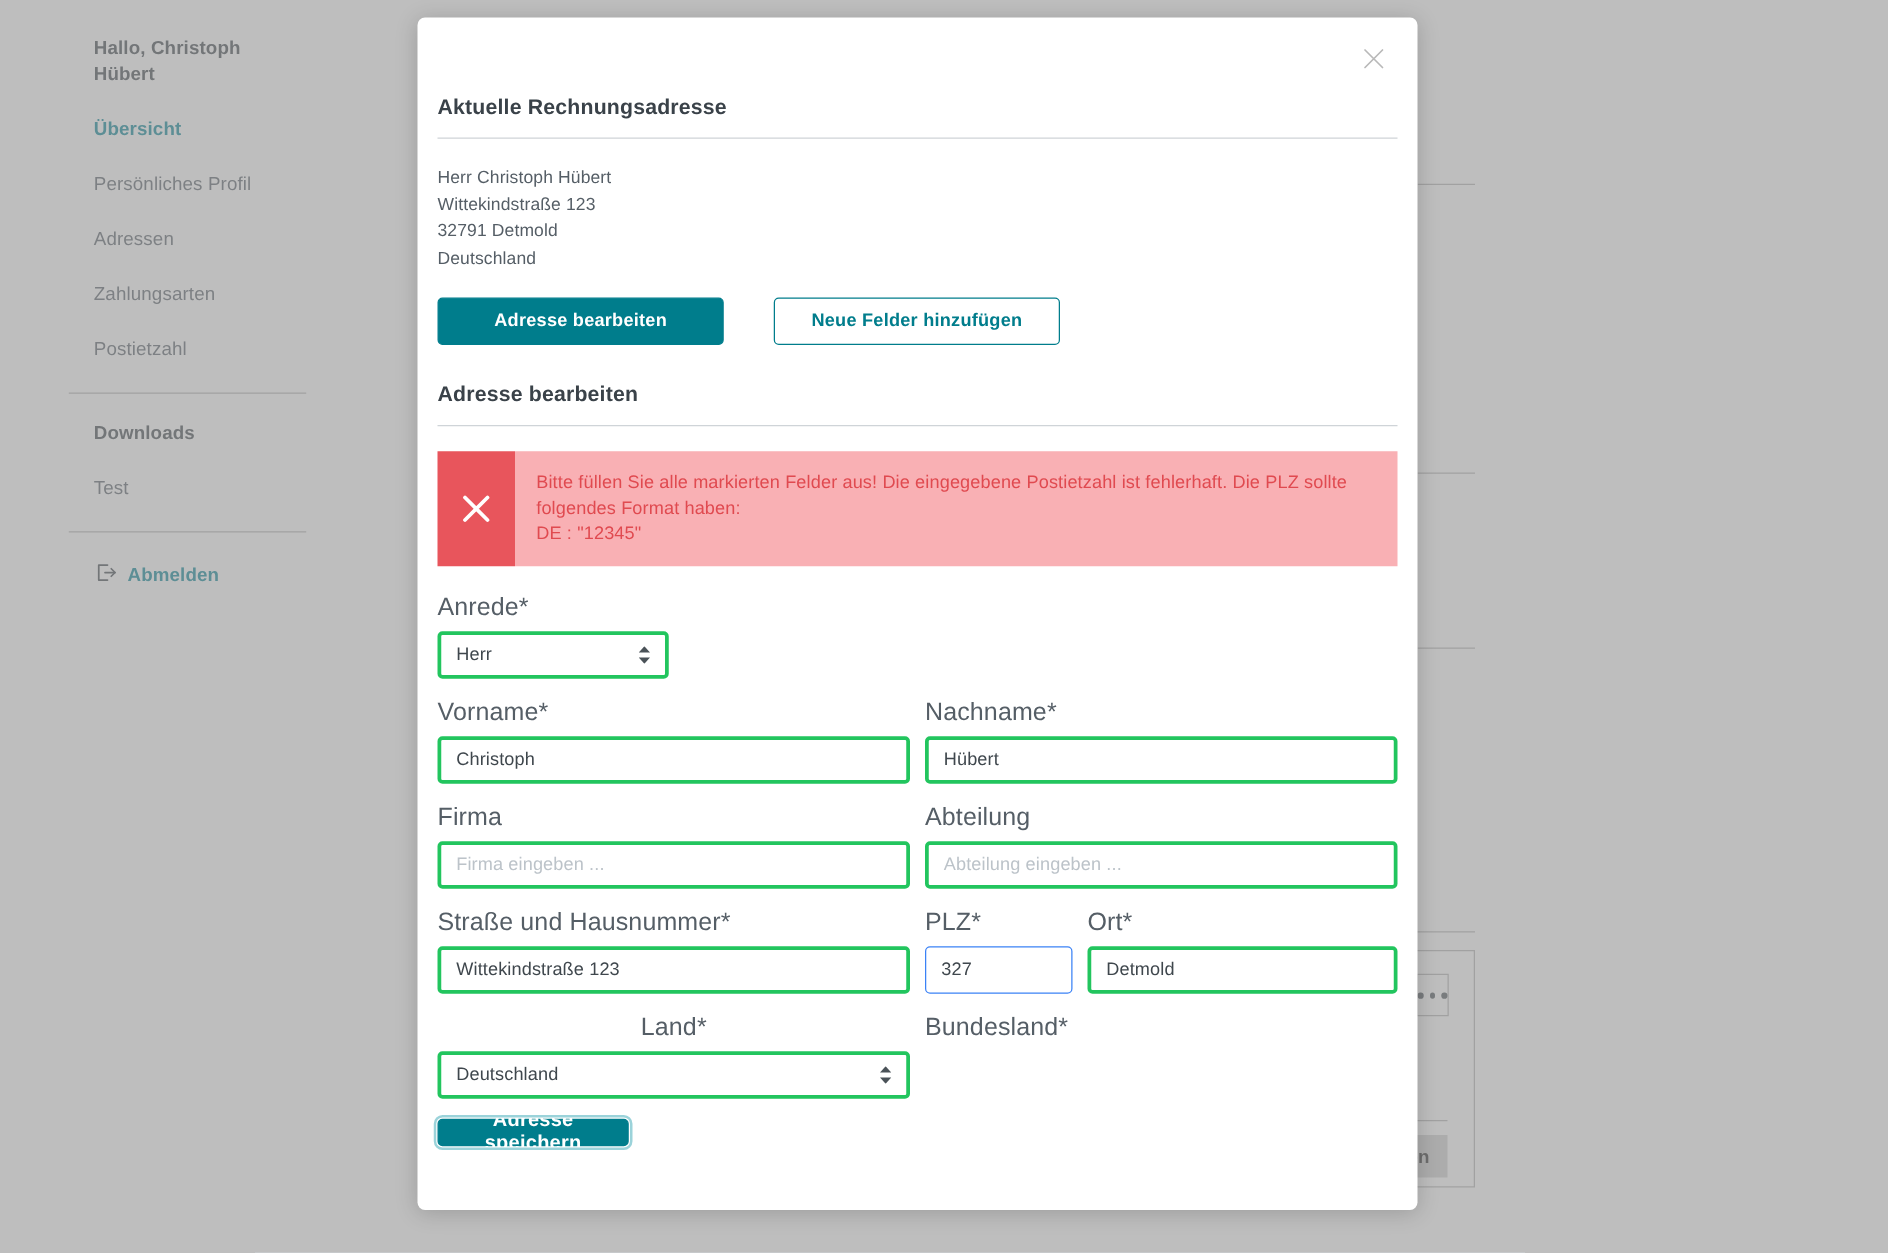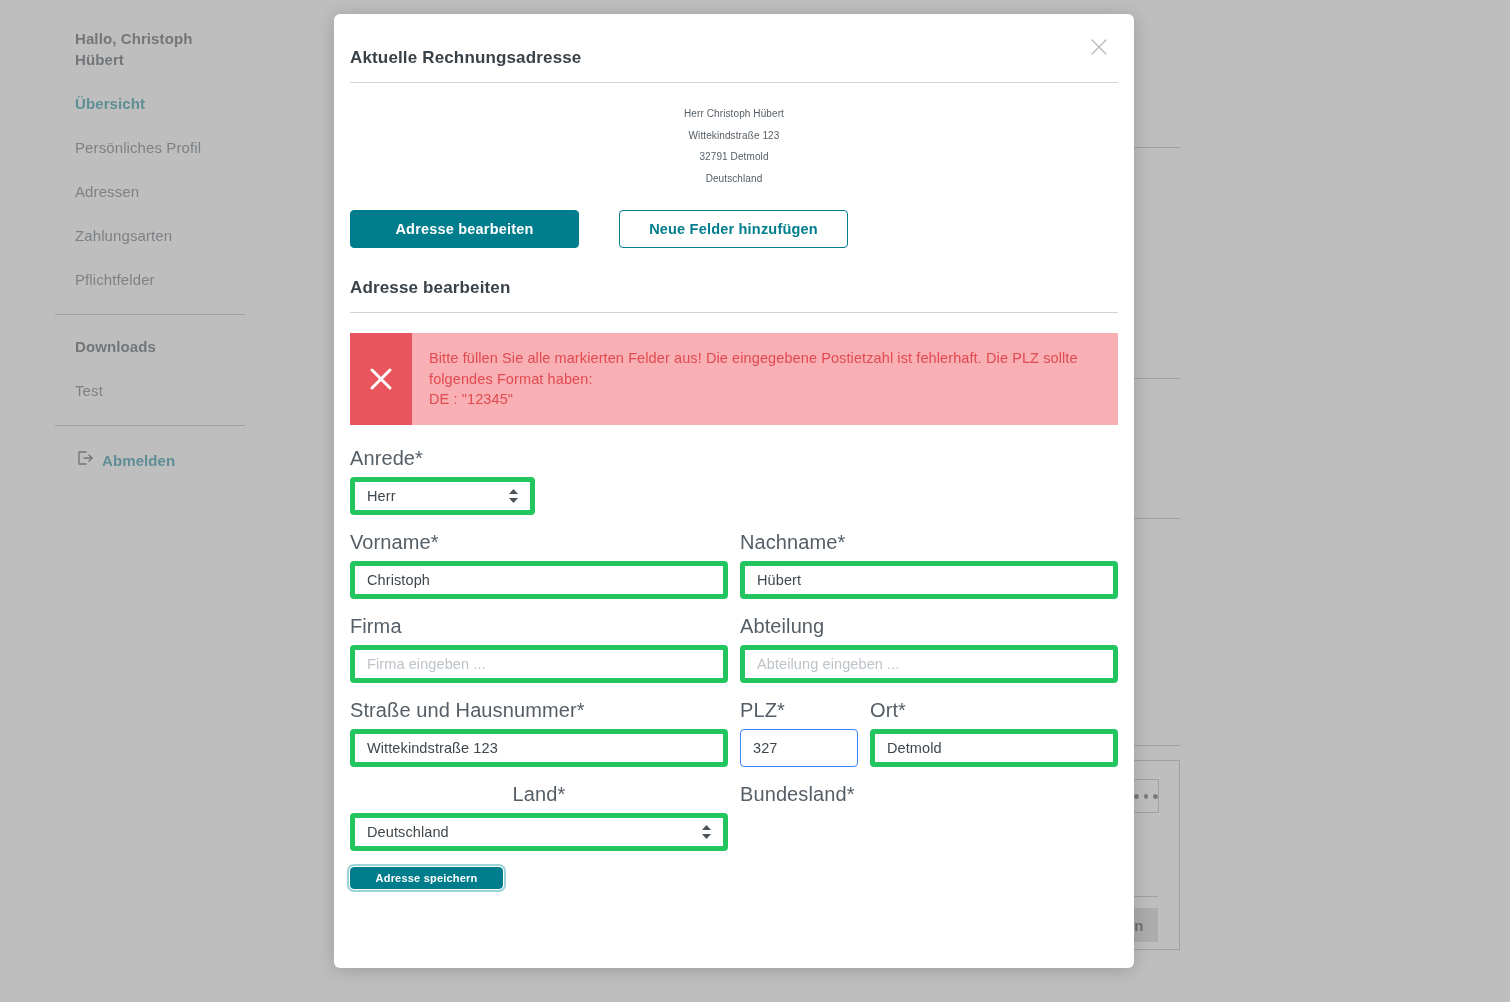--- a/index.html
+++ b/index.html
@@ -71,30 +71,30 @@
     position: absolute; left: 334px; top: 14px; width: 800px; height: 954px;
     background: #ffffff; border-radius: 6px;
     box-shadow: 0 2px 18px rgba(0,0,0,0.18);
     overflow: hidden;
   }
   .modal-close {
     position:absolute; right: 14px; top: 12px; width: 42px; height: 42px;
     display:flex; align-items:center; justify-content:center;
     background:none; border:none; cursor:pointer; padding:0;
   }
-  .modal-body { padding: 34px 16px 0 16px; }
+  .modal-body { padding: 62px 16px 0 16px; }
 
   .section-title {
     font-size: 17px; font-weight: bold; color: #3a4249;
     margin: 0 0 14px 0; letter-spacing: .15px;
   }
   .hr { height:1px; background:#cfd4d8; margin:0 0 20px 0; }
 
   .addr-line {
-    font-size: 10px; color: #555e66; line-height: 21.5px; letter-spacing:.1px;text-align:center;
+    font-size: 14px; color: #555e66; line-height: 21.5px; letter-spacing:.1px;
   }
 
   .btn-row { display:flex; gap: 40px; margin-top: 21px; }
   .btn {
     font-size: 14.5px; font-weight: bold; letter-spacing:.2px;
     border-radius: 4px; cursor: pointer; line-height:1;
     display:flex; align-items:center; justify-content:center;
   }
   .btn-primary {
     background: #007d8c; color:#ffffff; border: 1px solid #007d8c;
@@ -131,57 +131,57 @@
   .field.street { width: 378px; }
   .field.plz { width: 118px; }
   .field.ort { width: 248px; }
   .field.land { width: 378px; text-align: center; }
   .field.bundesland { width: 378px; }
 
   label {
     font-size: 20px; color:#555e66; margin-bottom: 7px; letter-spacing:.1px;
   }
   .control {
-    height: 38px; border: 5px solid #22c55e; border-radius: 4px;
+    height: 38px; border: 3px solid #22c55e; border-radius: 4px;
     background:#ffffff; font-size: 14.5px; color:#3f474d;
     padding: 0 12px; display:flex; align-items:center;
     letter-spacing:.1px; width:100%;
   }
   .control.placeholder { color:#bcc3c9; }
   .control.error { border: 1px solid #3b82f6; }
   .select {
     justify-content: space-between;
   }
   .select .arrows { display:flex; flex-direction:column; gap:2px; align-items:center; }
 
   .note {
     font-size: 14.5px; color:#555e66; margin: 4px 0 18px 0; letter-spacing:.1px;
   }
   .btn-save {
     background:#007d8c; color:#ffffff; border:1px solid #007d8c;
-    width: 153px; height: 22px; font-size:11px; font-weight:bold;
+    width: 153px; height: 22px; font-size:16px; font-weight:bold;
     border-radius:4px; display:flex; align-items:center; justify-content:center;
     outline: 2px solid #9bd3da; outline-offset: 1px; cursor:pointer;
     letter-spacing:.2px;
   }
 </style>
 </head>
 <body>
 
 <div id="page-root">
 
   <div class="bg-layer">
 
     <div class="sidebar">
       <div class="greeting">Hallo, Christoph Hübert</div>
       <a class="nav-item active">Übersicht</a>
       <a class="nav-item">Persönliches Profil</a>
       <a class="nav-item">Adressen</a>
       <a class="nav-item">Zahlungsarten</a>
-      <a class="nav-item">Pflichtfelder</a>
+      <a class="nav-item">Postietzahl</a>
       <div class="nav-divider"></div>
       <a class="nav-item strong">Downloads</a>
       <a class="nav-item">Test</a>
       <div class="nav-divider"></div>
       <div class="logout-row">
         <span>
           <svg width="20" height="20" viewBox="0 0 20 20" fill="none" stroke="#3a4249" stroke-width="1.4">
             <path d="M11 4 H4 V16 H11" stroke-linecap="round" stroke-linejoin="round"></path>
             <path d="M9 10 H17" stroke-linecap="round"></path>
             <path d="M14 7 L17 10 L14 13" stroke-linecap="round" stroke-linejoin="round"></path>

